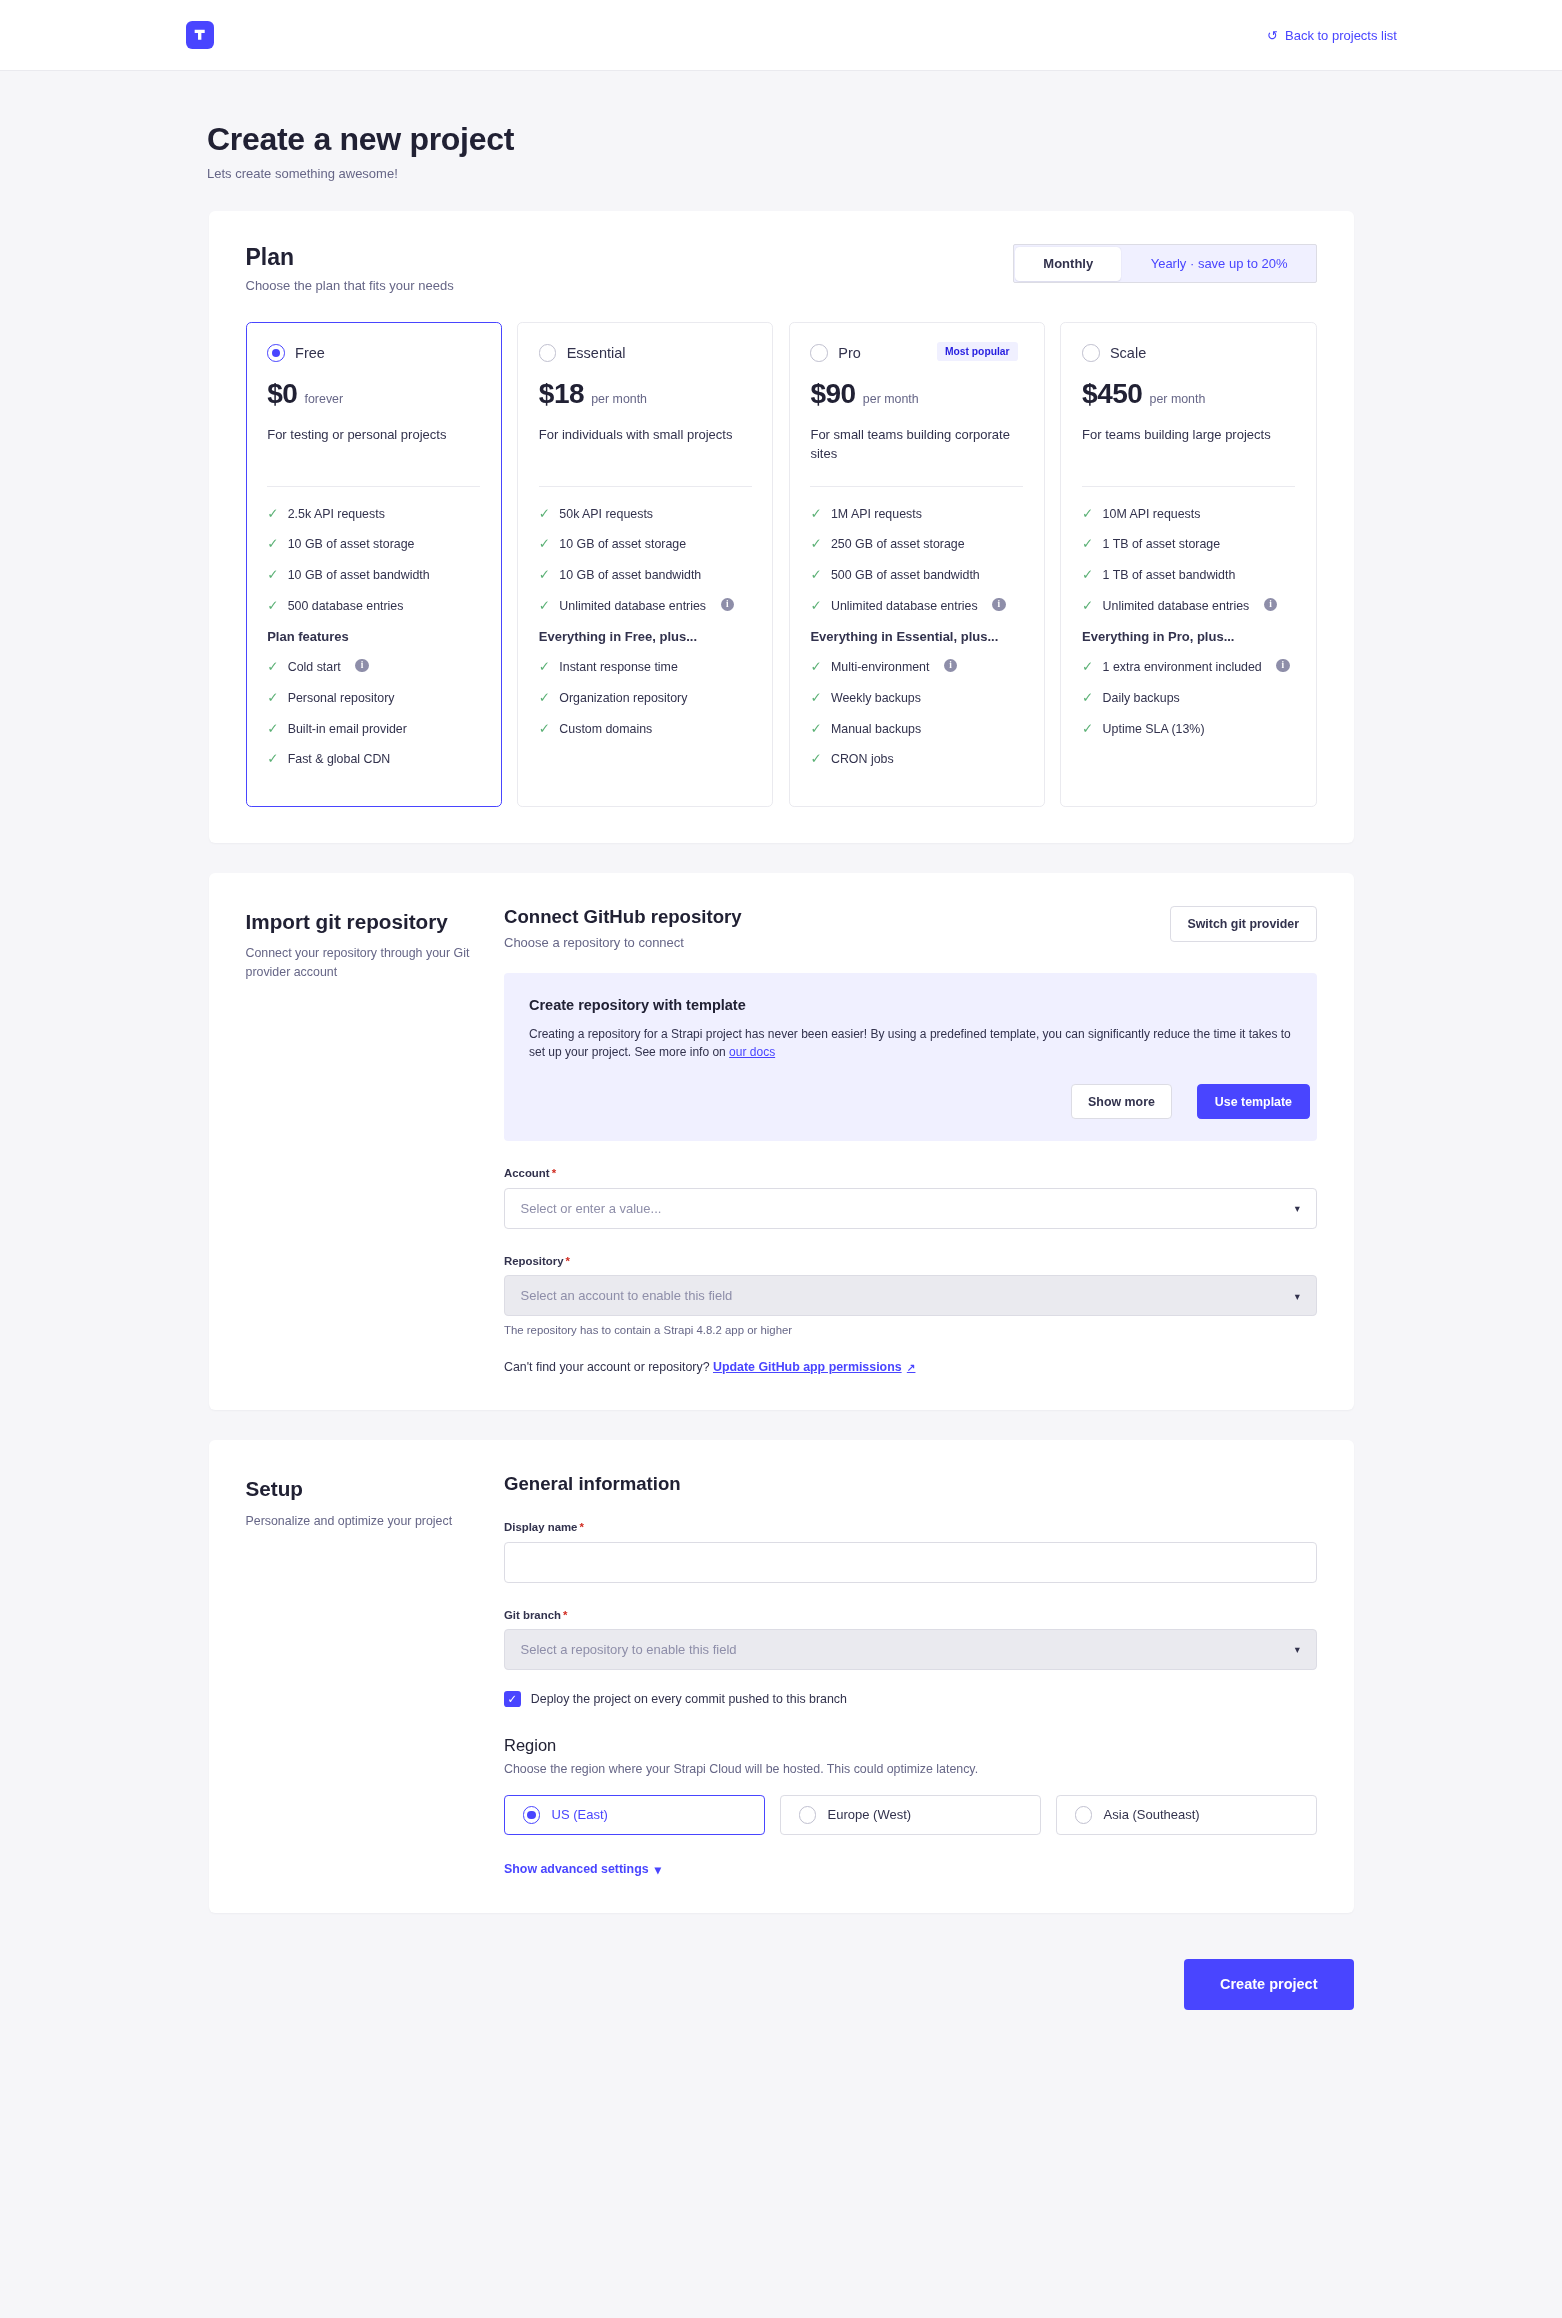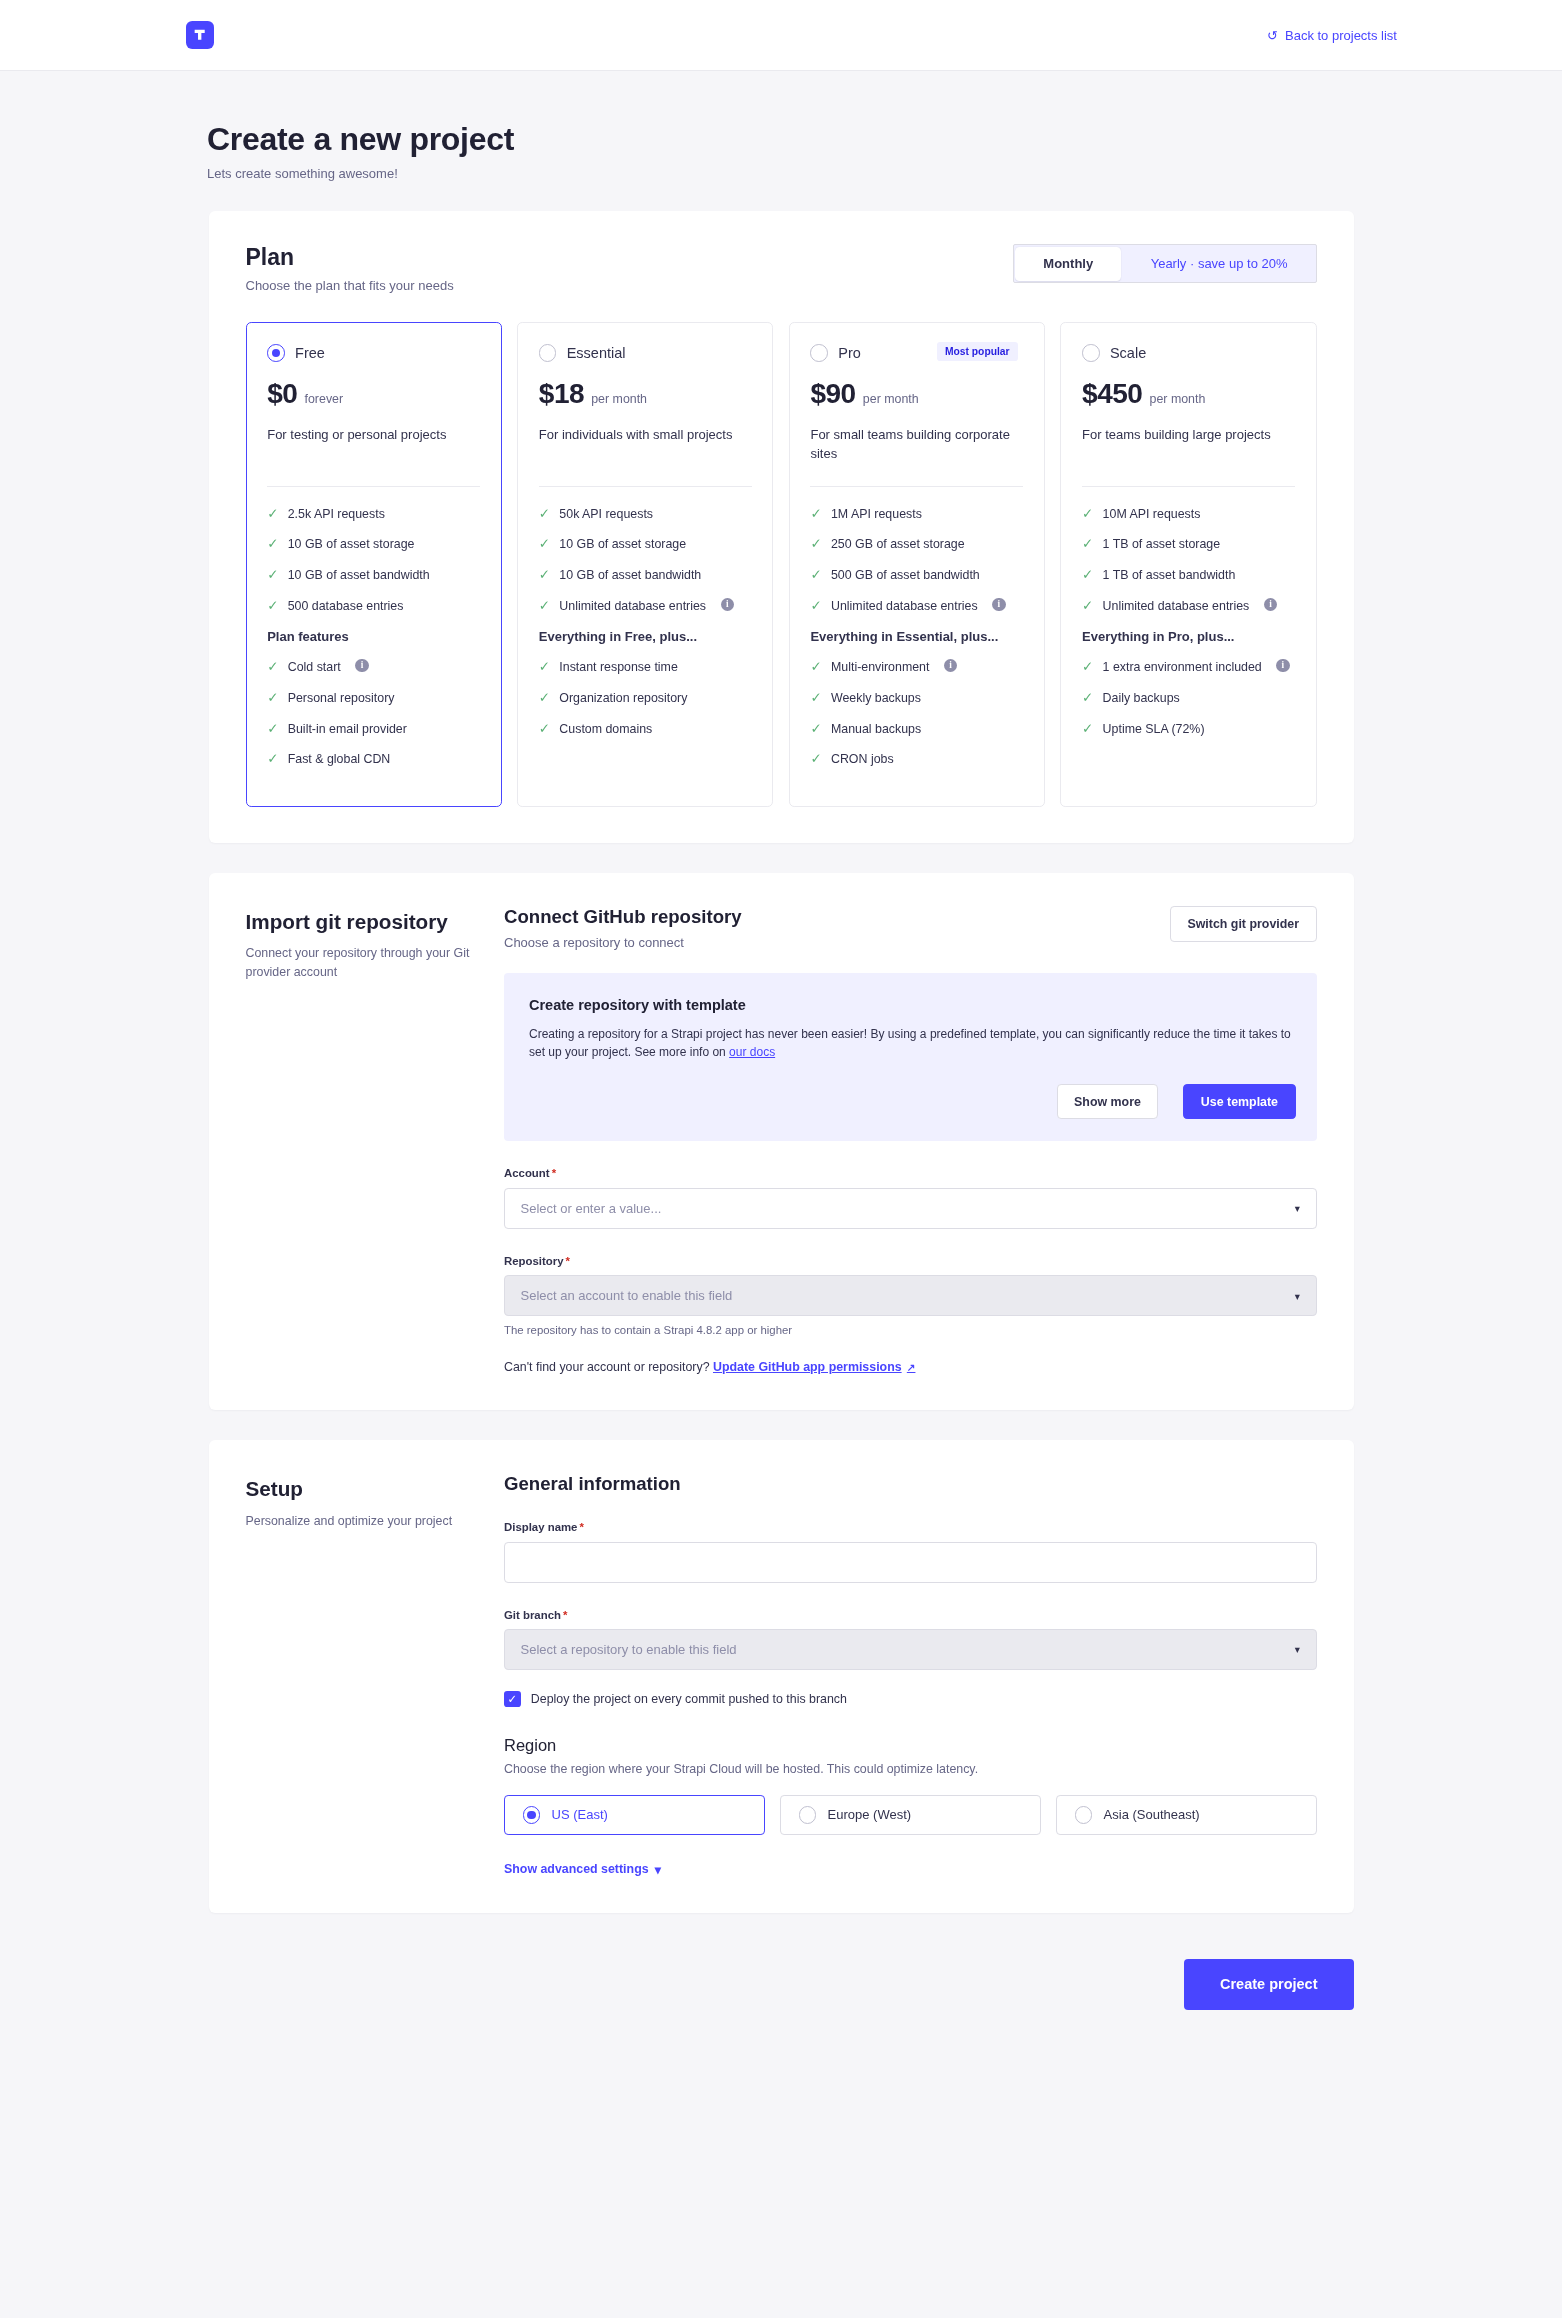--- a/index.html
+++ b/index.html
@@ -168,21 +168,21 @@
     padding: 9.8px 16.5px; font-weight: 600;
   }
   .btn-primary {
     background: #4945ff; color: #fff; border-color: #4945ff;
   }
 
   .template-box {
     margin-top: 23px;
     background: #f0f0ff;
     border-radius: 4.1px;
-    padding: 24px 21px 22px 25px;
+    padding: 24px 7px 22px 25px;
   }
   .template-box h3 { font-size: 14.5px; font-weight: 700; color: #212134; }
   .template-box p {
     margin-top: 11.4px; font-size: 12px; color: #32324d; line-height: 1.55;
     max-width: 765px;
   }
   .template-box a { color: #4945ff; text-decoration: underline; }
   .template-actions { display: flex; gap: 25px; justify-content: flex-end; margin-top: 22px; }
 
   .field { margin-top: 26px; }
@@ -444,21 +444,21 @@
             <span class="check">✓</span>
             <span>1 extra environment included</span>
             <span class="info">i</span>
           </div>
         <div class="feat">
             <span class="check">✓</span>
             <span>Daily backups</span>
           </div>
         <div class="feat">
             <span class="check">✓</span>
-            <span>Uptime SLA (72%)</span>
+            <span>Uptime SLA (13%)</span>
           </div>
       </div>
 
     </div>
   </div>
 
   <div class="card">
     <div class="cols">
       <div class="col-left">
         <h2>Import git repository</h2>

